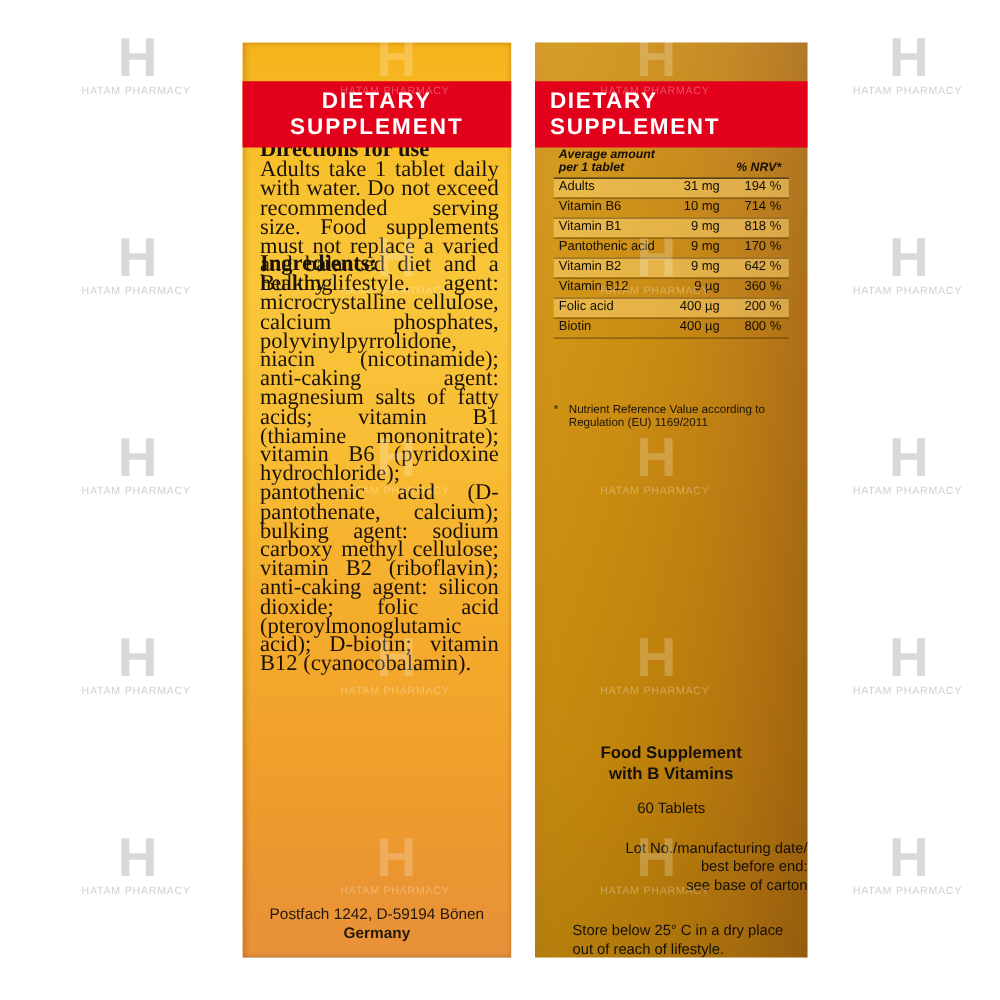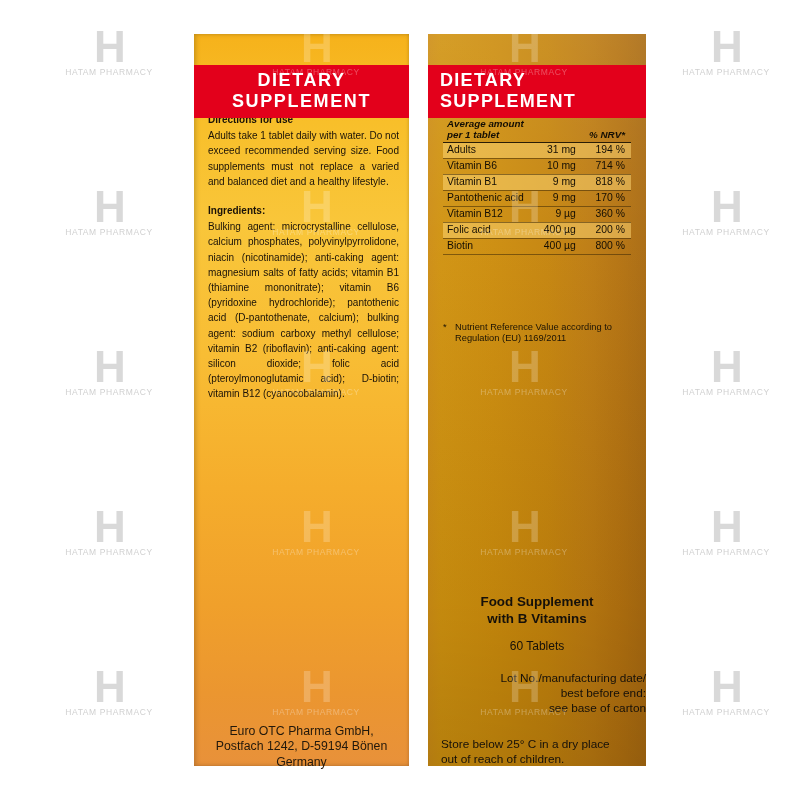--- a/index.html
+++ b/index.html
@@ -110,42 +110,43 @@
   }
   #banner-left { top: 31px; }
   #banner-right { top: 31px; letter-spacing: 1.3px; text-align: left; padding-left: 12px; }
 
   
   .lp {
     position: absolute;
     left: 14px;
     right: 10px;
     color: #1a1208;
-    font-size: 10px;
+    font-size: 18px;
     line-height: 15.2px;
     text-align: justify;
+    font-family: Liberation Serif, serif;
   }
   .lp b, .lp .hd {
     font-weight: bold;
   }
   .hd { display: block; margin-bottom: 1px; }
   #directions { top: 78px; }
   #ingredients { top: 169px; }
   #ingredients .body { hyphens: none; }
   #maker {
     position: absolute;
     left: 10px;
     right: 10px;
     top: 690px;
     text-align: center;
     color: #22180b;
     font-size: 12.3px;
     line-height: 15.4px;
   }
-  #maker .country { font-weight: normal; }
+  #maker .country { font-weight: bold; }
 
   
   .ntable {
     position: absolute;
     left: 15px;
     top: 82px;
     width: 188px;
     border-collapse: collapse;
     font-size: 10.4px;
     color: #140e04;
@@ -206,21 +207,21 @@
     font-size: 12px;
   }
   #lot-block {
     top: 637px;
     font-size: 11.8px;
     line-height: 15px;
     text-align: right;
   }
   #storage {
     position: absolute;
-    left: 13px;
+    left: 30px;
     right: 10px;
     top: 703px;
     font-size: 11.8px;
     line-height: 15px;
     color: #15100a;
     text-align: left;
     z-index: 12;
   }
 </style>
 </head>
@@ -234,21 +235,20 @@
     <span class="hd">Directions for use</span>
     <span class="body">Adults take 1 tablet daily with water. Do not exceed recommended serving size. Food supplements must not replace a varied and balanced diet and a healthy lifestyle.</span>
   </div>
 
   <div class="lp" id="ingredients">
     <span class="hd"><b>Ingredients</b><span>:</span></span>
     <span class="body">Bulking agent: microcrystalline cellulose, calcium phosphates, polyvinylpyrrolidone, niacin (nicotinamide); anti-caking agent: magnesium salts of fatty acids; vitamin B1 (thiamine mononitrate); vitamin B6 (pyridoxine hydrochloride); pantothenic acid (D-pantothenate, calcium); bulking agent: sodium carboxy methyl cellulose; vitamin B2 (riboflavin); anti-caking agent: silicon dioxide; folic acid (pteroylmonoglutamic acid); D-biotin; vitamin B12 (cyanocobalamin).</span>
   </div>
 
   <div id="maker">
-    <div>Euro OTC Pharma GmbH,</div>
     <div>Postfach 1242, D-59194 Bönen</div>
     <div class="country">Germany</div>
   </div>
 </div>
 
 <div class="pack" id="pack-right">
 
   <div class="banner" id="banner-right">DIETARY SUPPLEMENT</div>
 
   <table class="ntable">
@@ -276,20 +276,25 @@
         <tr class="alt">
           <td>Vitamin B1</td>
           <td class="amt">9 mg</td>
           <td class="nrv pad">818 %</td>
         </tr>
         <tr>
           <td>Pantothenic acid</td>
           <td class="amt">9 mg</td>
           <td class="nrv pad">170 %</td>
         </tr>
+        <tr class="alt">
+          <td>Vitamin B2</td>
+          <td class="amt">9 mg</td>
+          <td class="nrv pad">642 %</td>
+        </tr>
         <tr>
           <td>Vitamin B12</td>
           <td class="amt">9 µg</td>
           <td class="nrv pad">360 %</td>
         </tr>
         <tr class="alt">
           <td>Folic acid</td>
           <td class="amt">400 µg</td>
           <td class="nrv pad">200 %</td>
         </tr>
@@ -314,21 +319,21 @@
   <div class="rp-center" id="tablet-count">60 Tablets</div>
 
   <div class="rp-center" id="lot-block">
     <div>Lot No./manufacturing date/</div>
     <div>best before end:</div>
     <div>see base of carton</div>
   </div>
 
   <div id="storage">
     <div>Store below 25° C in a dry place</div>
-    <div>out of reach of children.</div>
+    <div>out of reach of lifestyle.</div>
   </div>
 </div>
 
 <div class="watermarks" id="watermarks">
     <div class="wm" style="left: 55px; top: 28px; width: 108px;">
       <div class="wm-h">H</div>
       <div class="wm-t">HATAM PHARMACY</div>
     </div>
     <div class="wm wm-on-pack" style="left: 262px; top: 28px; width: 108px;">
       <div class="wm-h">H</div>

